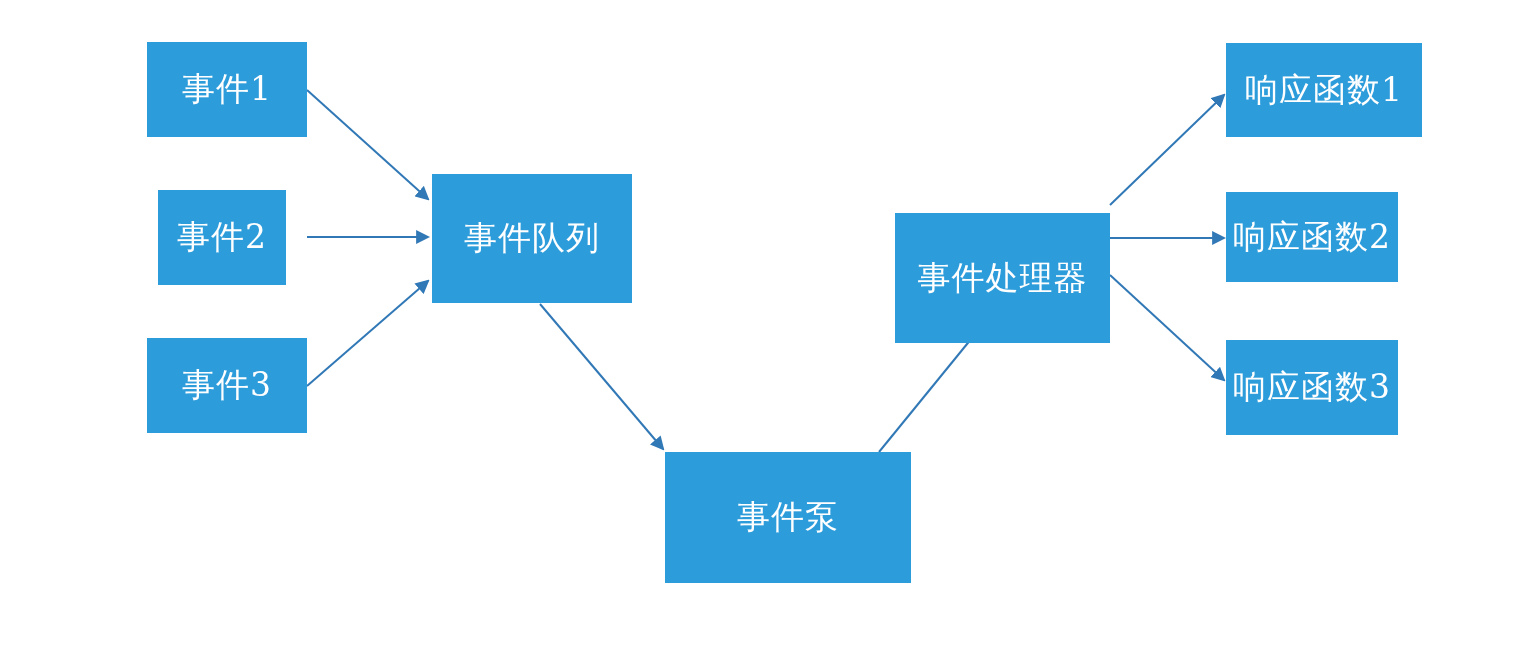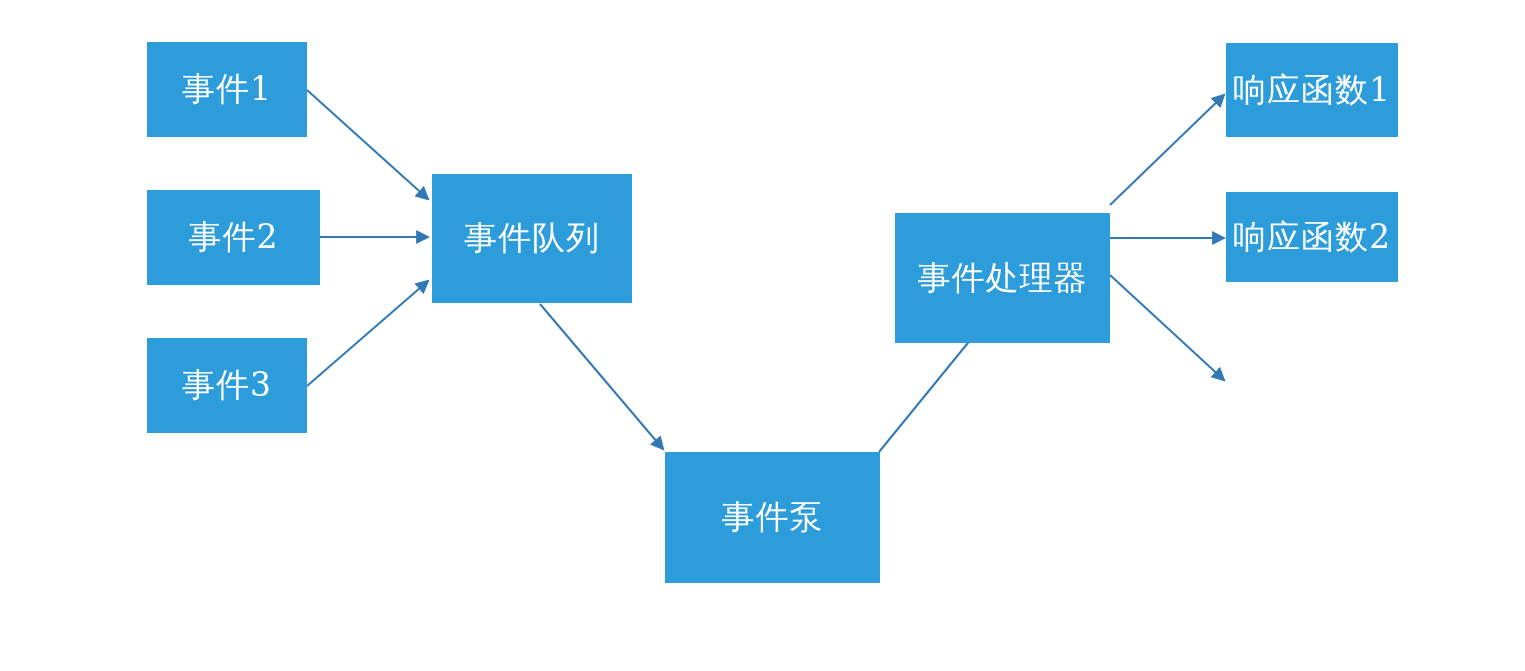--- a/index.html
+++ b/index.html
@@ -19,26 +19,26 @@
     display: flex;
     align-items: center;
     justify-content: center;
     font-size: 33px;
     letter-spacing: 1px;
     white-space: nowrap;
     box-sizing: border-box;
   }
   
   .n-event1    { left: 147px;  top: 42px;  width: 160px; height: 95px; }
-  .n-event2    { left: 147px;  top: 190px; width: 173px; height: 95px; }
+  .n-event2    { left: 158px;  top: 190px; width: 128px; height: 95px; }
   .n-event3    { left: 147px;  top: 338px; width: 160px; height: 95px; }
   .n-queue     { left: 432px;  top: 174px; width: 200px; height: 129px; }
-  .n-pump      { left: 665px;  top: 452px; width: 215px; height: 131px; }
+  .n-pump      { left: 665px;  top: 452px; width: 246px; height: 131px; }
   .n-processor { left: 895px;  top: 173px; width: 215px; height: 130px; margin-top: 40px; }
-  .n-handler1  { left: 1226px; top: 43px;  width: 172px; height: 94px; }
+  .n-handler1  { left: 1226px; top: 43px;  width: 196px; height: 94px; }
   .n-handler2  { left: 1226px; top: 192px; width: 172px; height: 90px; }
   .n-handler3  { left: 1226px; top: 340px; width: 172px; height: 95px; }
 
   svg.edges {
     position: absolute;
     left: 0; top: 0;
     width: 1525px;
     height: 671px;
     pointer-events: none;
   }
@@ -69,14 +69,15 @@
   </svg>
 
   <div class="node n-event1">事件1</div>
   <div class="node n-event2">事件2</div>
   <div class="node n-event3">事件3</div>
   <div class="node n-queue">事件队列</div>
   <div class="node n-pump">事件泵</div>
   <div class="node n-processor">事件处理器</div>
   <div class="node n-handler1">响应函数1</div>
   <div class="node n-handler2">响应函数2</div>
+  <div class="node n-handler3">响应函数3</div>
 
 </div>
 
 </body></html>

